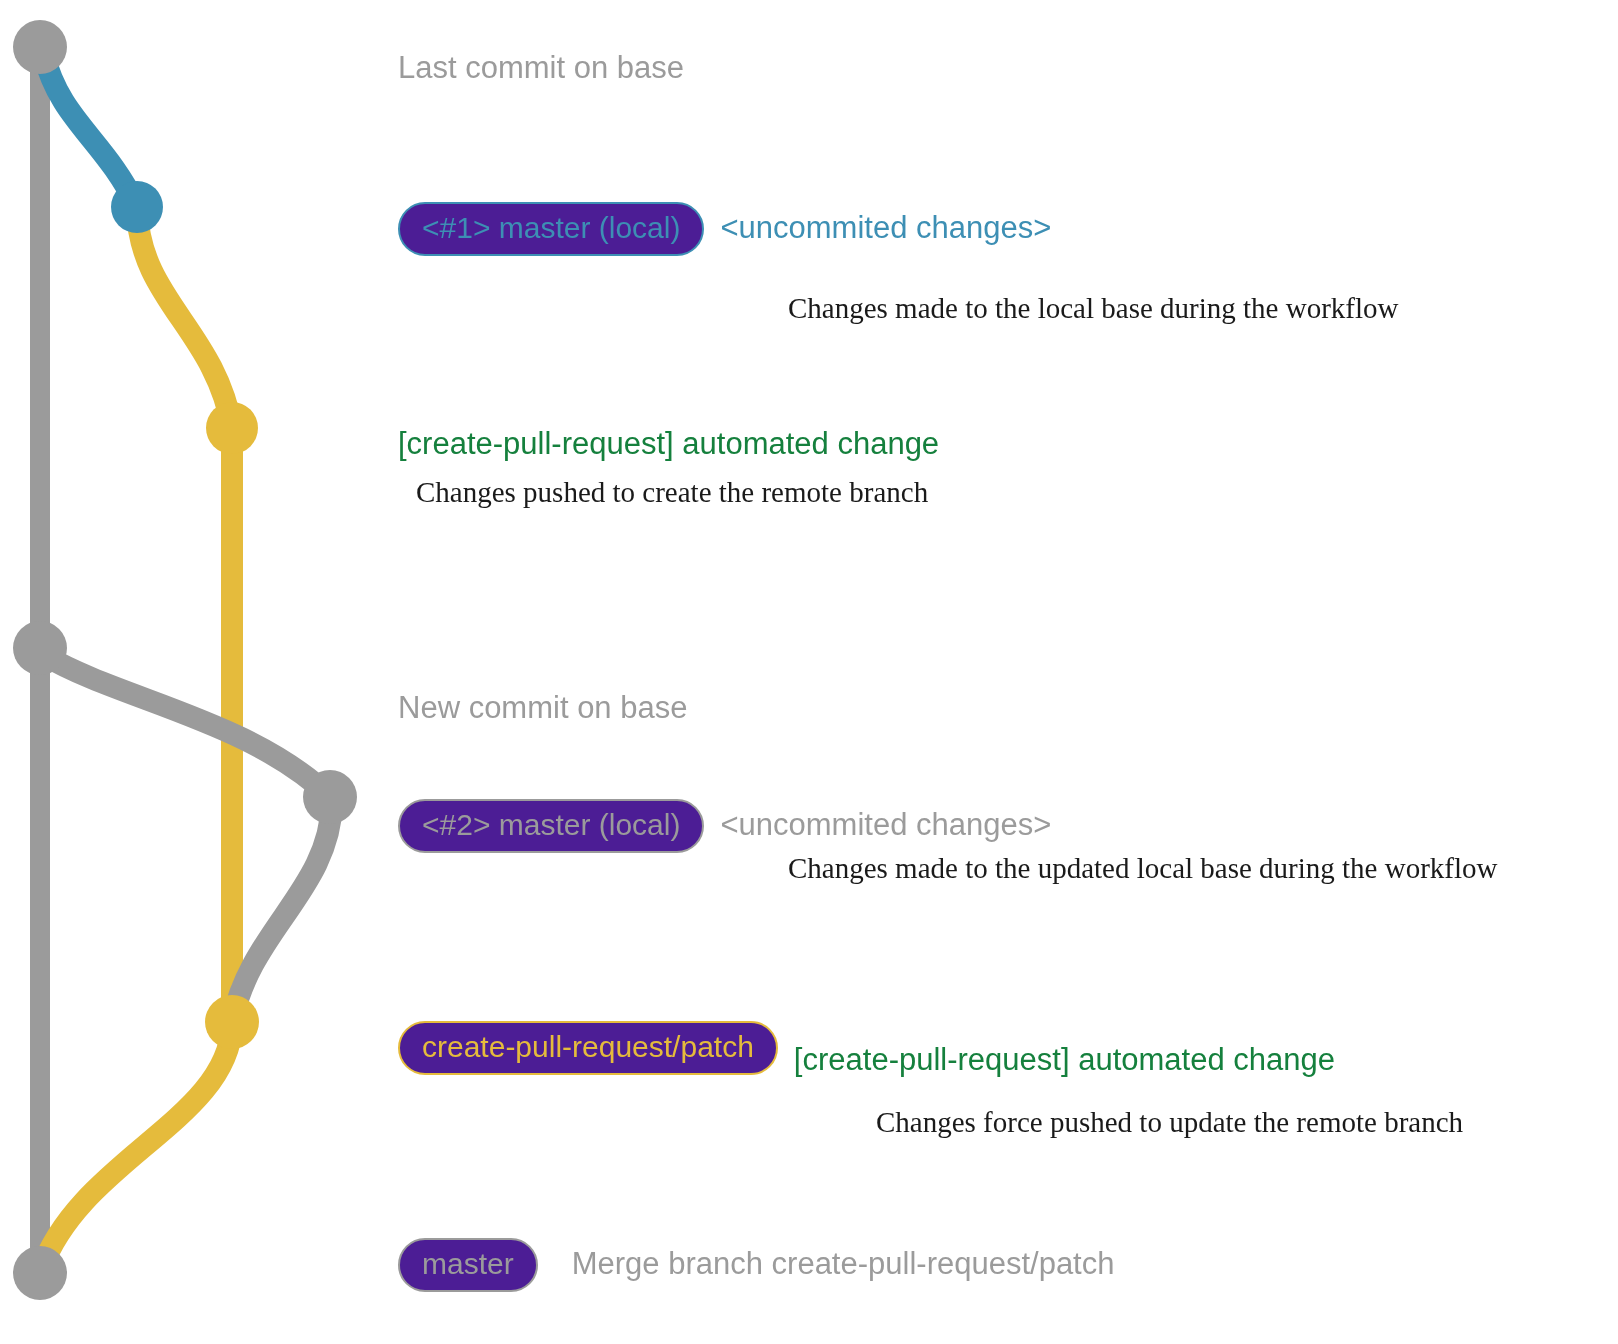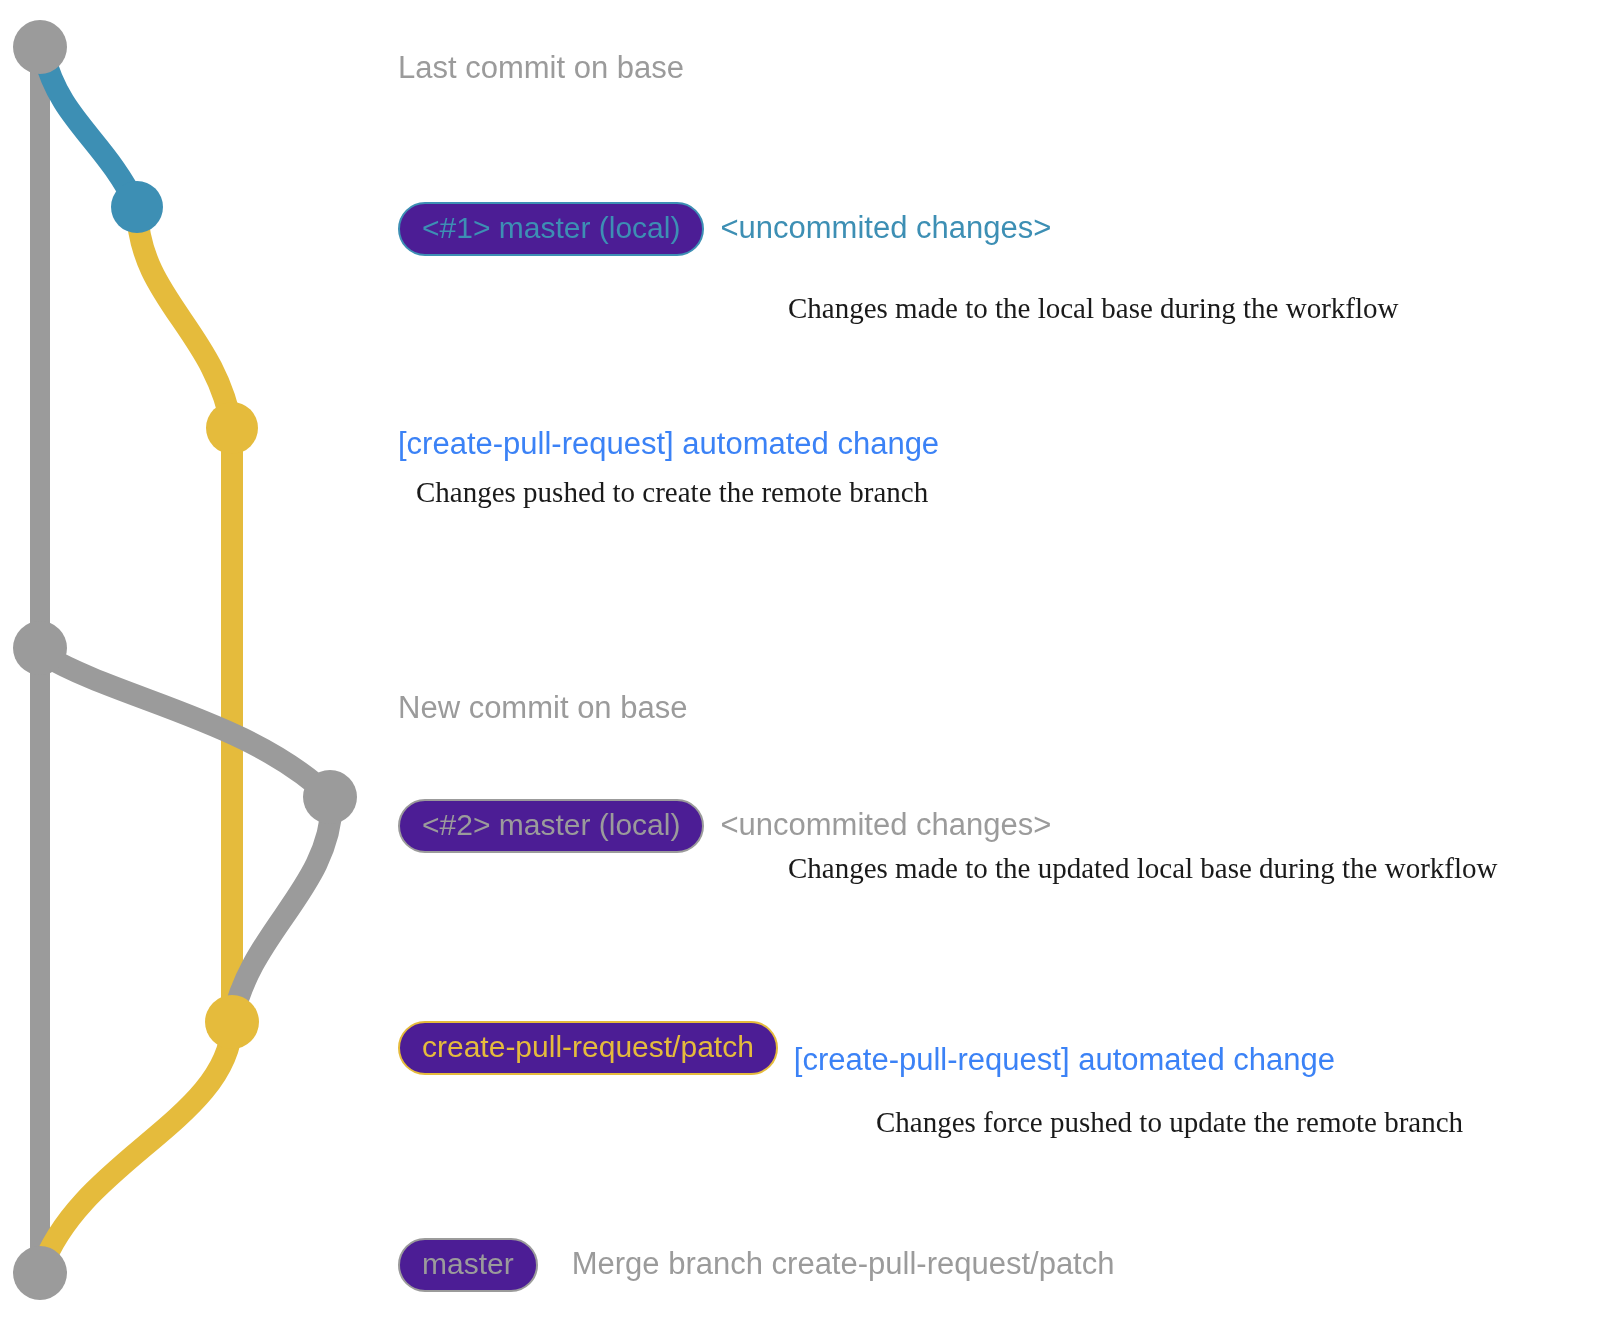--- a/index.html
+++ b/index.html
@@ -47,21 +47,21 @@
   .badge.yellow { border-color: #e5bb3c; color: #e5bb3c; }
   .badge.gray   { border-color: #9b9b9b; color: #9b9b9b; }
 
   .subject {
     font-size: 31px;
     line-height: 1;
     margin-left: 16px;
     color: #9b9b9b;
   }
   .subject.blue   { color: #3d8fb4; }
-  .subject.yellow { color: #3b82f6; }
+  .subject.yellow { color: #15803d; }
   .subject.gray   { color: #9b9b9b; }
   .subject.plain  { margin-left: 0; }
 
   .desc {
     position: absolute;
     font-family: "Liberation Serif", serif;
     font-size: 29px;
     line-height: 1;
     color: #1a1a1a;
     white-space: nowrap;

